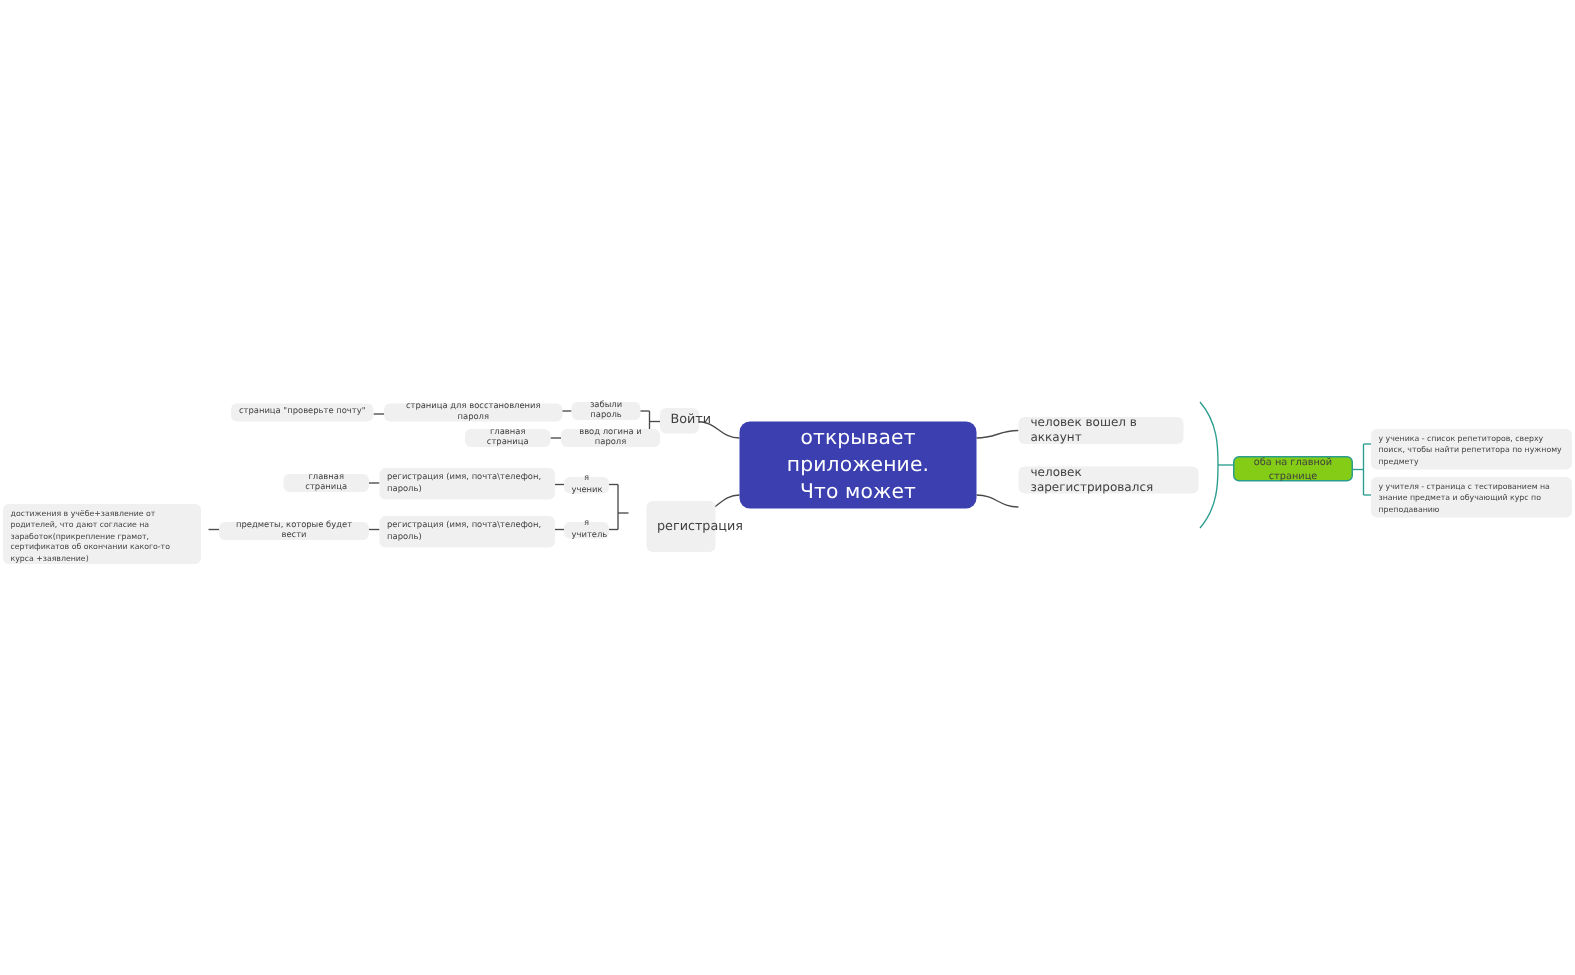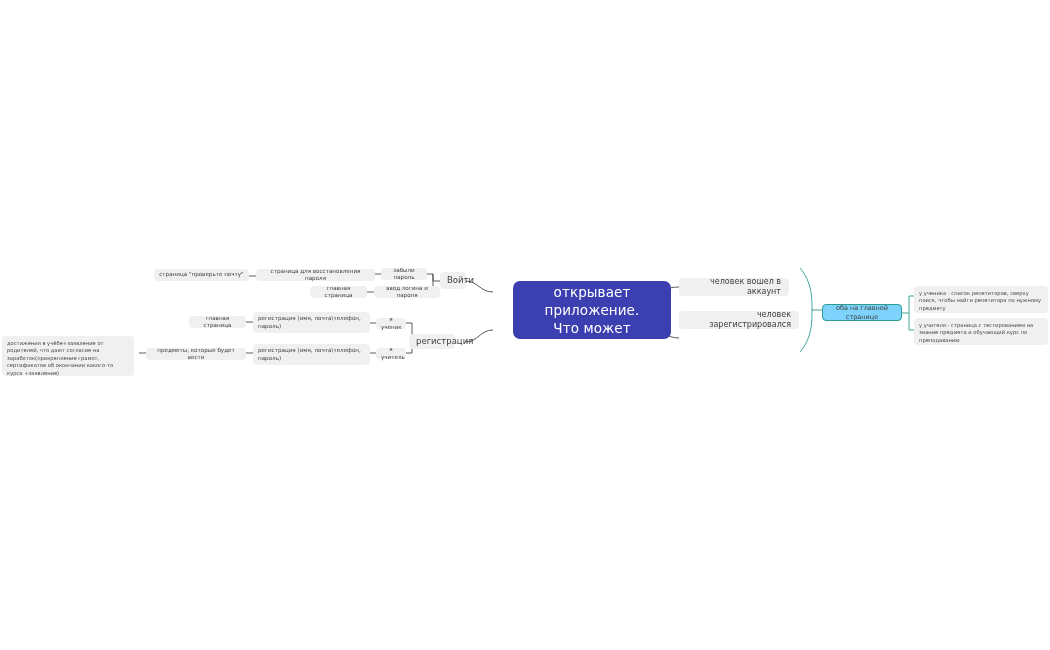--- a/index.html
+++ b/index.html
@@ -50,42 +50,41 @@
   .root {
     background: #3b3fb0;
     color: #ffffff;
     border-radius: 7px;
     font-size: 13.5px;
     line-height: 1.35;
     text-align: center;
     justify-content: center;
     padding: 9px 26px;
     letter-spacing: .1px;
-    margin-left: 20px;
   }
 
   
   .lvl1 {
     font-size: 8.5px;
     padding: 4px 7px;
     justify-content: center;
     text-align: left;
   }
 
   
   .rnode {
     font-size: 8px;
     padding: 4px 8px;
     justify-content: center;
-    text-align: right;
+    text-align: left;
   }
 
   
   .teal {
-    background: #7dd3fc;
+    background: #84cc16;
     border: 1.4px solid #2a9d8f;
     border-radius: 4px;
     font-size: 6.5px;
     padding: 3px 6px;
     justify-content: center;
     text-align: center;
     color: #3f3f3f;
   }
 
   
@@ -177,21 +176,21 @@
   </div>
 
   <div class="node leaf leaf-c" style="left:374px; top:286px; width:66px; height:12px;">
     <span>ввод логина и пароля</span>
   </div>
 
   <div class="node leaf leaf-c" style="left:310px; top:286px; width:57px; height:12px;">
     <span>главная страница</span>
   </div>
 
-  <div class="node lvl1" style="left:409px; top:334px; width:46px; height:15px;">
+  <div class="node lvl1" style="left:431px; top:334px; width:46px; height:34px;">
     <span>регистрация</span>
   </div>
 
   <div class="node leaf leaf-c" style="left:376px; top:318px; width:30px; height:11px;">
     <span>я ученик</span>
   </div>
 
   <div class="node leaf" style="left:253px; top:312px; width:117px; height:21px;">
     <span>регистрация (имя, почта\телефон, пароль)</span>
   </div>

